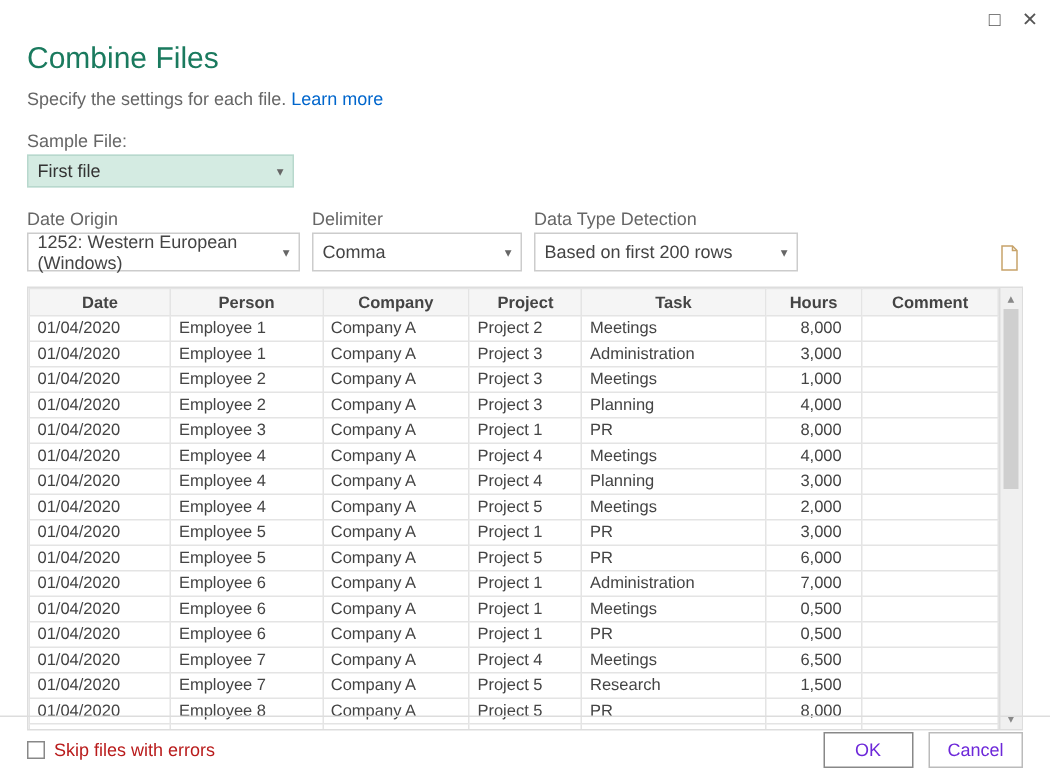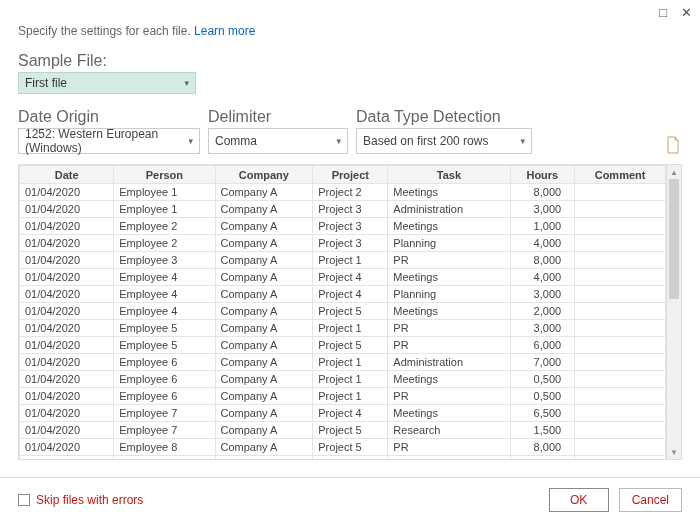--- a/index.html
+++ b/index.html
@@ -25,21 +25,21 @@
   .titlebar span { font-size: 13px; color: #555; cursor: pointer; line-height: 1; }
   .content { padding: 0 18px; }
   h1 {
     font-size: 20px;
     font-weight: 400;
     color: #1a7a5e;
     margin: 4px 0 8px 0;
   }
   .subtitle { color: #666; font-size: 12px; margin-bottom: 14px; }
   .subtitle a { color: #0066cc; text-decoration: none; }
-  .field-label { color: #666; font-size: 16px; margin-bottom: 2px; }
+  .field-label { color: #666; font-size: 12px; margin-bottom: 2px; }
   .sample-file-select {
     width: 178px;
     height: 22px;
     background: #d4ebe2;
     border: 1px solid #b8d8cd;
     display: flex;
     align-items: center;
     justify-content: space-between;
     padding: 0 6px;
     font-size: 12px;
@@ -111,34 +111,35 @@
   }
   .checkbox { display:flex; align-items:center; gap:6px; cursor:pointer; color:#b91c1c; }
   .checkbox .box { width:12px; height:12px; border:1px solid #888; background:#fff;}
   .btns { margin-left:auto; display:flex; gap:10px;}
   .btn {
     min-width: 60px;
     height: 24px;
     border: 1px solid #bbb;
     background: #fff;
     display:flex; align-items:center; justify-content:center;
-    font-size:12px; color:#b91c1c; cursor:pointer;
+    font-size:12px; color:#6d28d9; cursor:pointer;
     padding: 0 12px;
   }
   .btn.primary { border-color:#888;}
 </style>
 </head>
 <body>
 
 <div class="titlebar">
   <span>□</span>
   <span>✕</span>
 </div>
 
 <div class="content">
+  <h1>Combine Files</h1>
   <div class="subtitle">
     <span>Specify the settings for each file. </span><a href="#">Learn more</a>
   </div>
 
   <div class="field-label">Sample File:</div>
   <div class="sample-file-select">
     <span>First file</span>
     <span class="caret">▾</span>
   </div>
 

